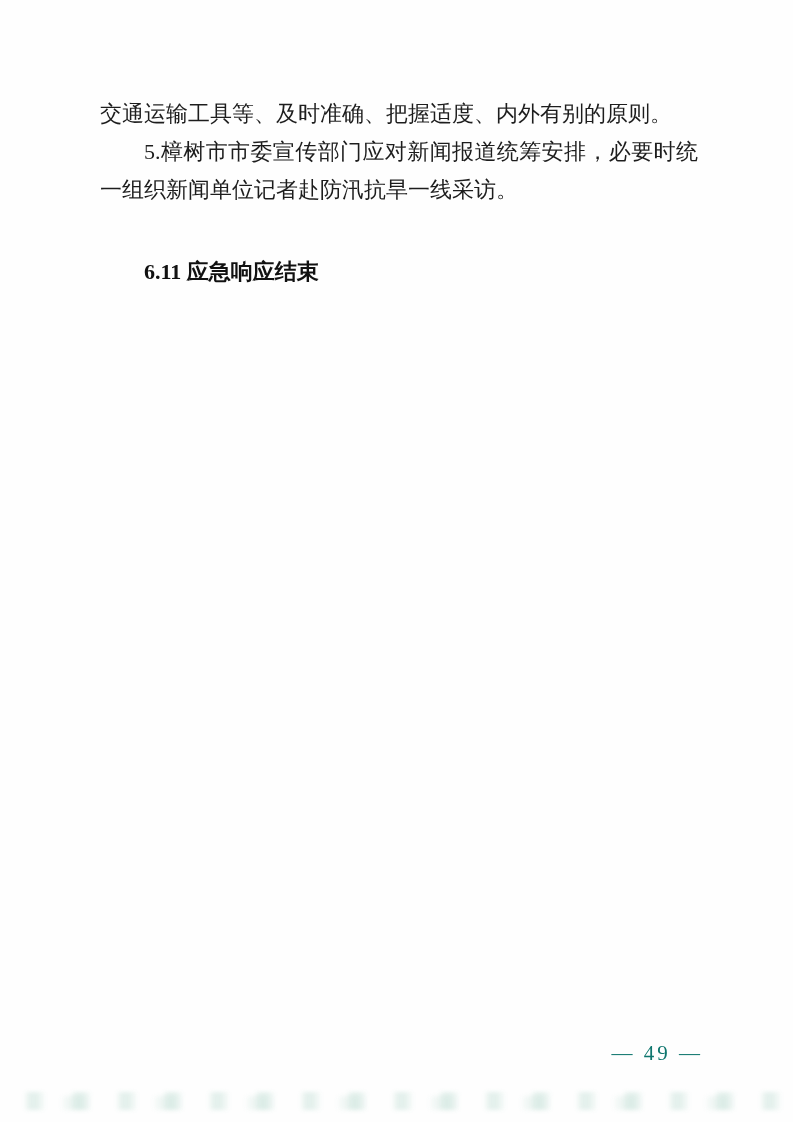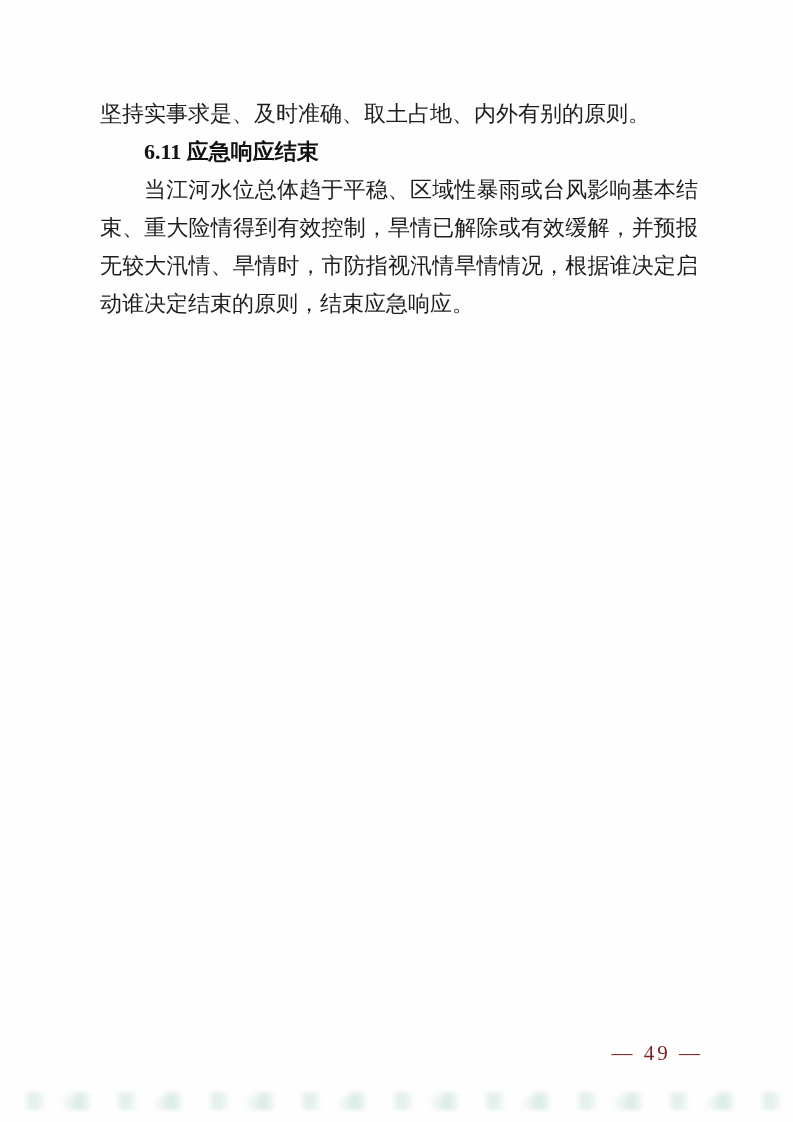--- a/index.html
+++ b/index.html
@@ -34,35 +34,36 @@
     text-indent: 2em;
   }
   .para.no-indent {
     text-indent: 0;
   }
   .section-heading {
     text-indent: 2em;
     font-weight: bold;
     font-size: 22px;
     color: #111111;
+    margin-top: 44px;
   }
   .page-footer {
     position: absolute;
     top: 1041px;
     left: 0;
     width: 793px;
     height: 34px;
   }
   .page-number {
     position: absolute;
     right: 90px;
     top: 0;
     font-size: 21px;
     letter-spacing: 3px;
-    color: #7f1d1d;
+    color: #0f766e;
     white-space: nowrap;
   }
   
   .bleed-band {
     position: absolute;
     left: 0;
     top: 1086px;
     width: 793px;
     height: 32px;
     background:
@@ -86,26 +87,26 @@
     filter: blur(2px);
     opacity: 0.85;
   }
 </style>
 </head>
 <body>
 
 <div class="page">
 
   <div class="content">
-    <p class="para no-indent">坚持实事求是、及时准确、取土占地、内外有别的原则。</p>
+    <p class="para no-indent">交通运输工具等、及时准确、把握适度、内外有别的原则。</p>
 
+    <p class="para">5.樟树市市委宣传部门应对新闻报道统筹安排，必要时统一组织新闻单位记者赴防汛抗旱一线采访。</p>
 
     <p class="section-heading">6.11 应急响应结束</p>
 
-    <p class="para">当江河水位总体趋于平稳、区域性暴雨或台风影响基本结束、重大险情得到有效控制，旱情已解除或有效缓解，并预报无较大汛情、旱情时，市防指视汛情旱情情况，根据谁决定启动谁决定结束的原则，结束应急响应。</p>
 
 
   </div>
 
   <div class="page-footer">
     <span class="page-number">— 49 —</span>
   </div>
 
   <div class="bleed-band"></div>
 

